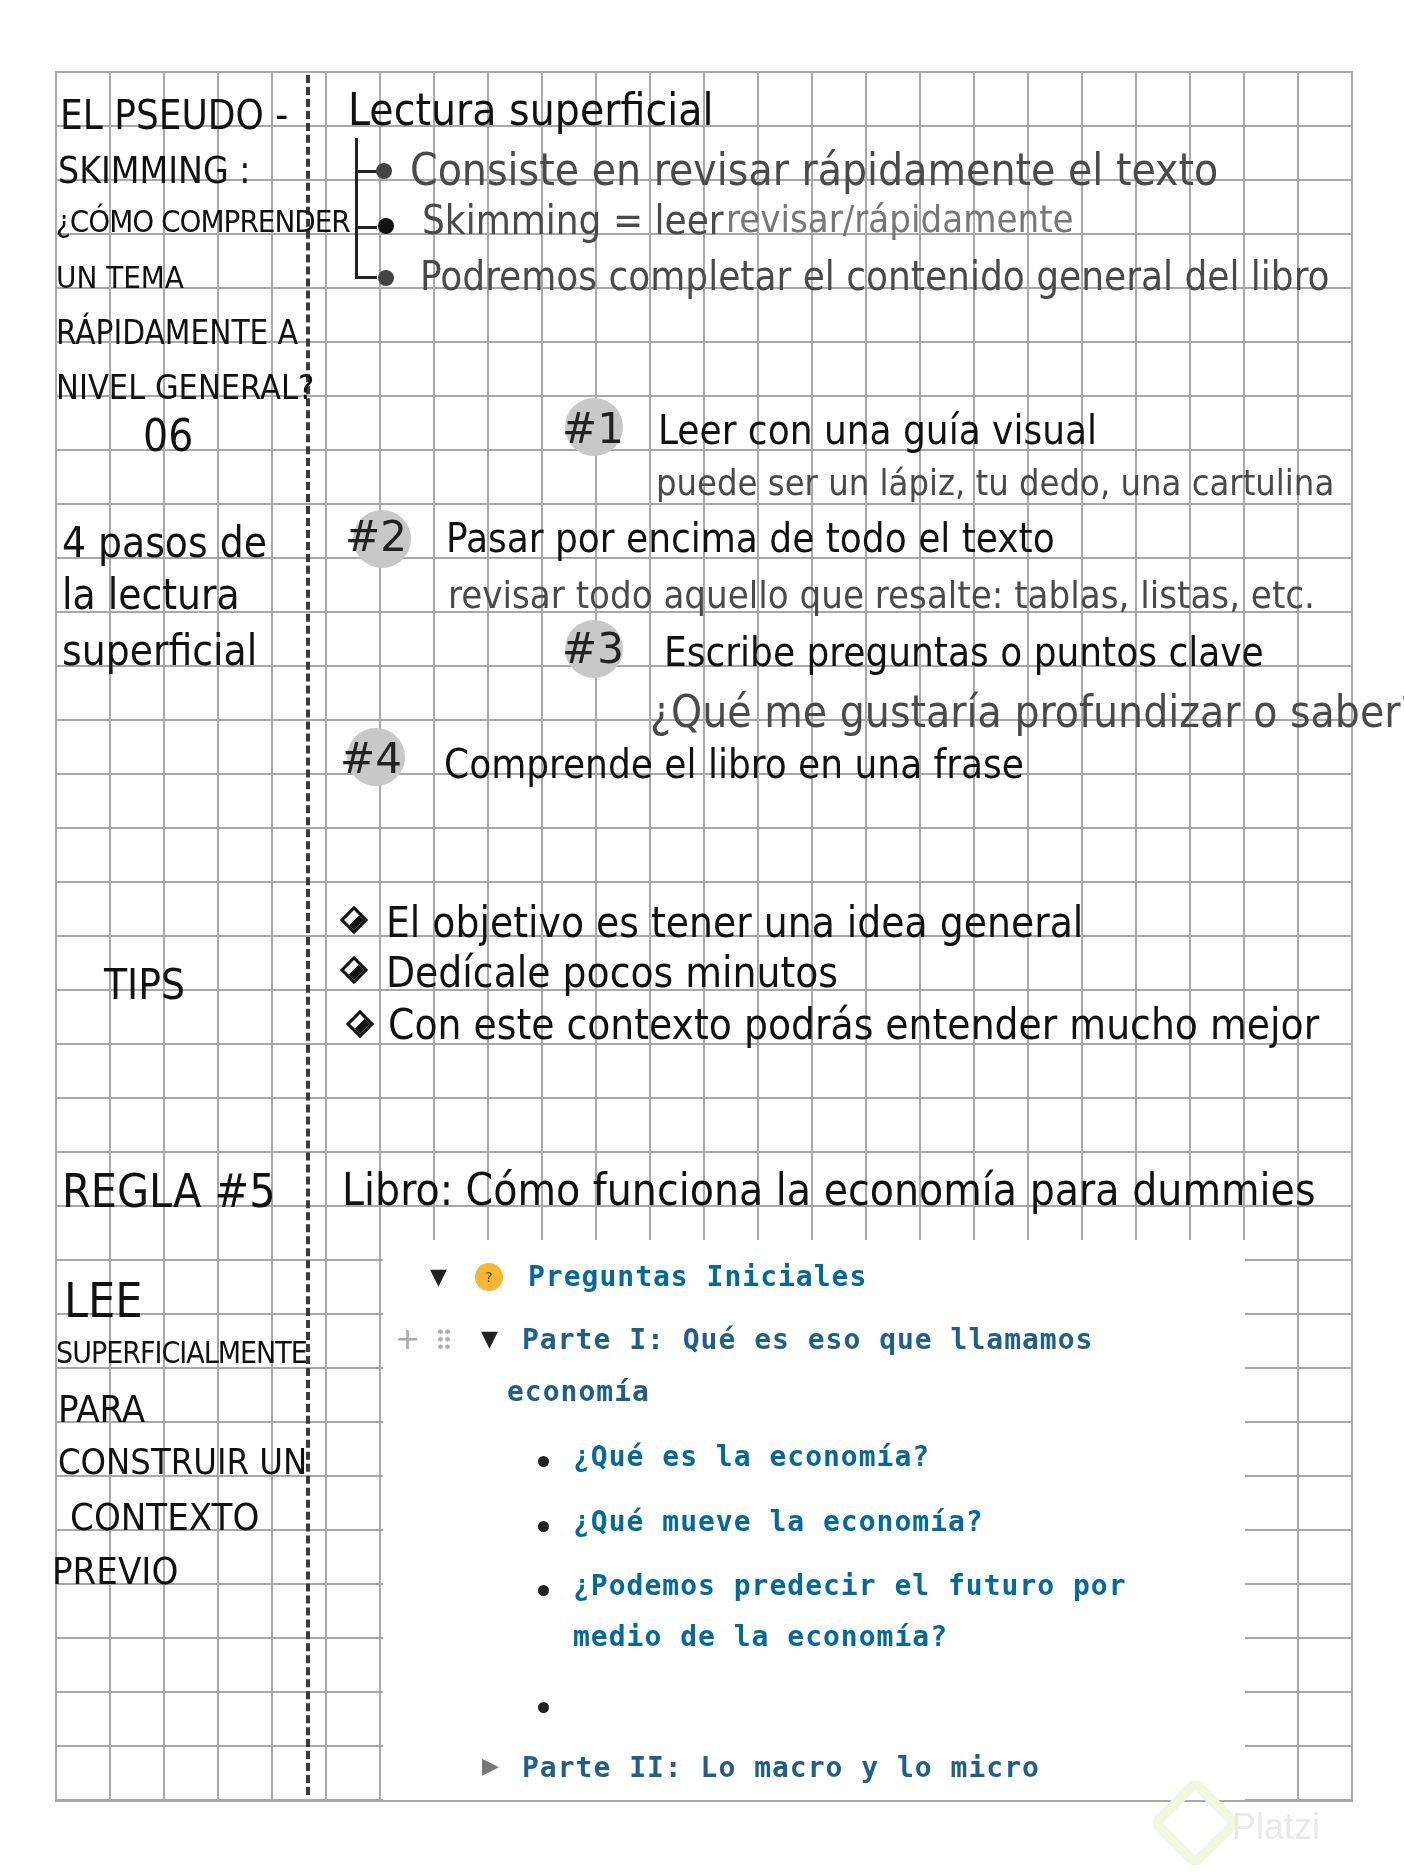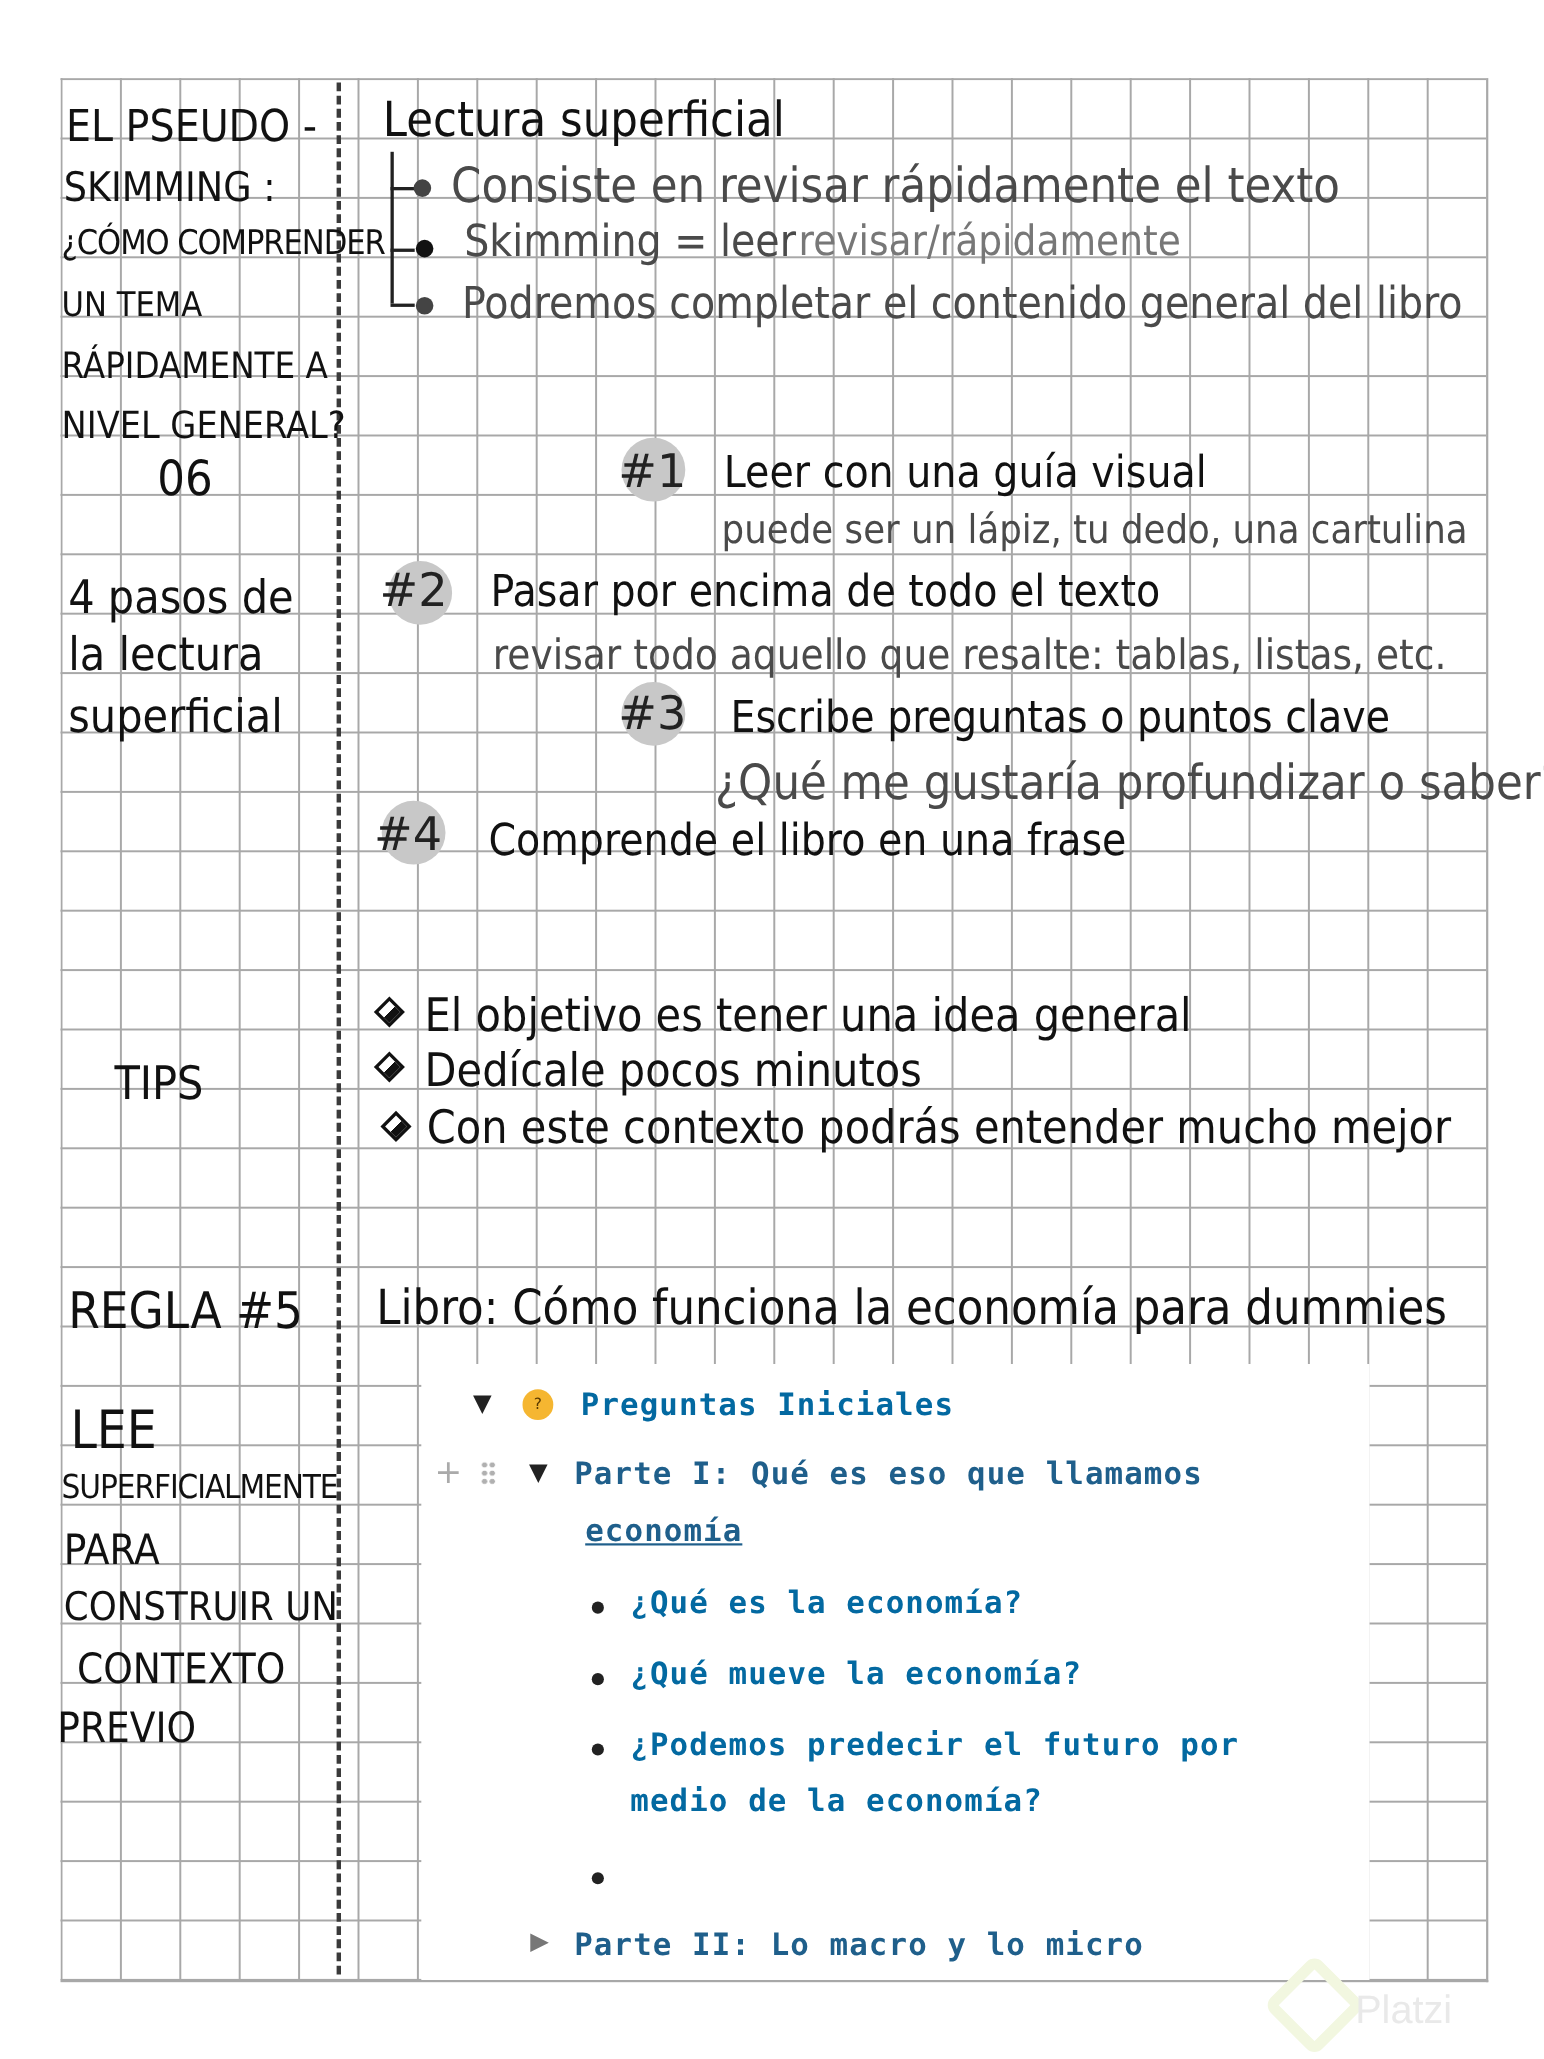--- a/index.html
+++ b/index.html
@@ -145,21 +145,21 @@
 
 <div class="panel">
   <div class="tri" style="left:47px;top:26px;">▼</div>
   <div class="emoji" style="left:92px;top:23px;">?</div>
   <div class="mono dark" style="left:145px;top:23px;">Preguntas Iniciales</div>
 
   <div class="plus-icon" style="left:12px;top:84px;">+</div>
   <div class="drag-icon" style="left:54px;top:88px;"></div>
   <div class="tri" style="left:98px;top:88px;">▼</div>
   <div class="mono blue" style="left:139px;top:86px;">Parte I: Qué es eso que llamamos</div>
-  <div class="mono blue" style="left:149px;top:138px;text-decoration:underline;">economía</div>
+  <div class="mono blue" style="left:124px;top:138px;">economía</div>
 
   <div class="bullet" style="left:155px;top:216px;"></div>
   <div class="mono dark" style="left:190px;top:203px;">¿Qué es la economía?</div>
 
   <div class="bullet" style="left:155px;top:281px;"></div>
   <div class="mono dark" style="left:190px;top:268px;">¿Qué mueve la economía?</div>
 
   <div class="bullet" style="left:155px;top:345px;"></div>
   <div class="mono dark" style="left:190px;top:332px;">¿Podemos predecir el futuro por</div>
   <div class="mono dark" style="left:190px;top:383px;">medio de la economía?</div>

